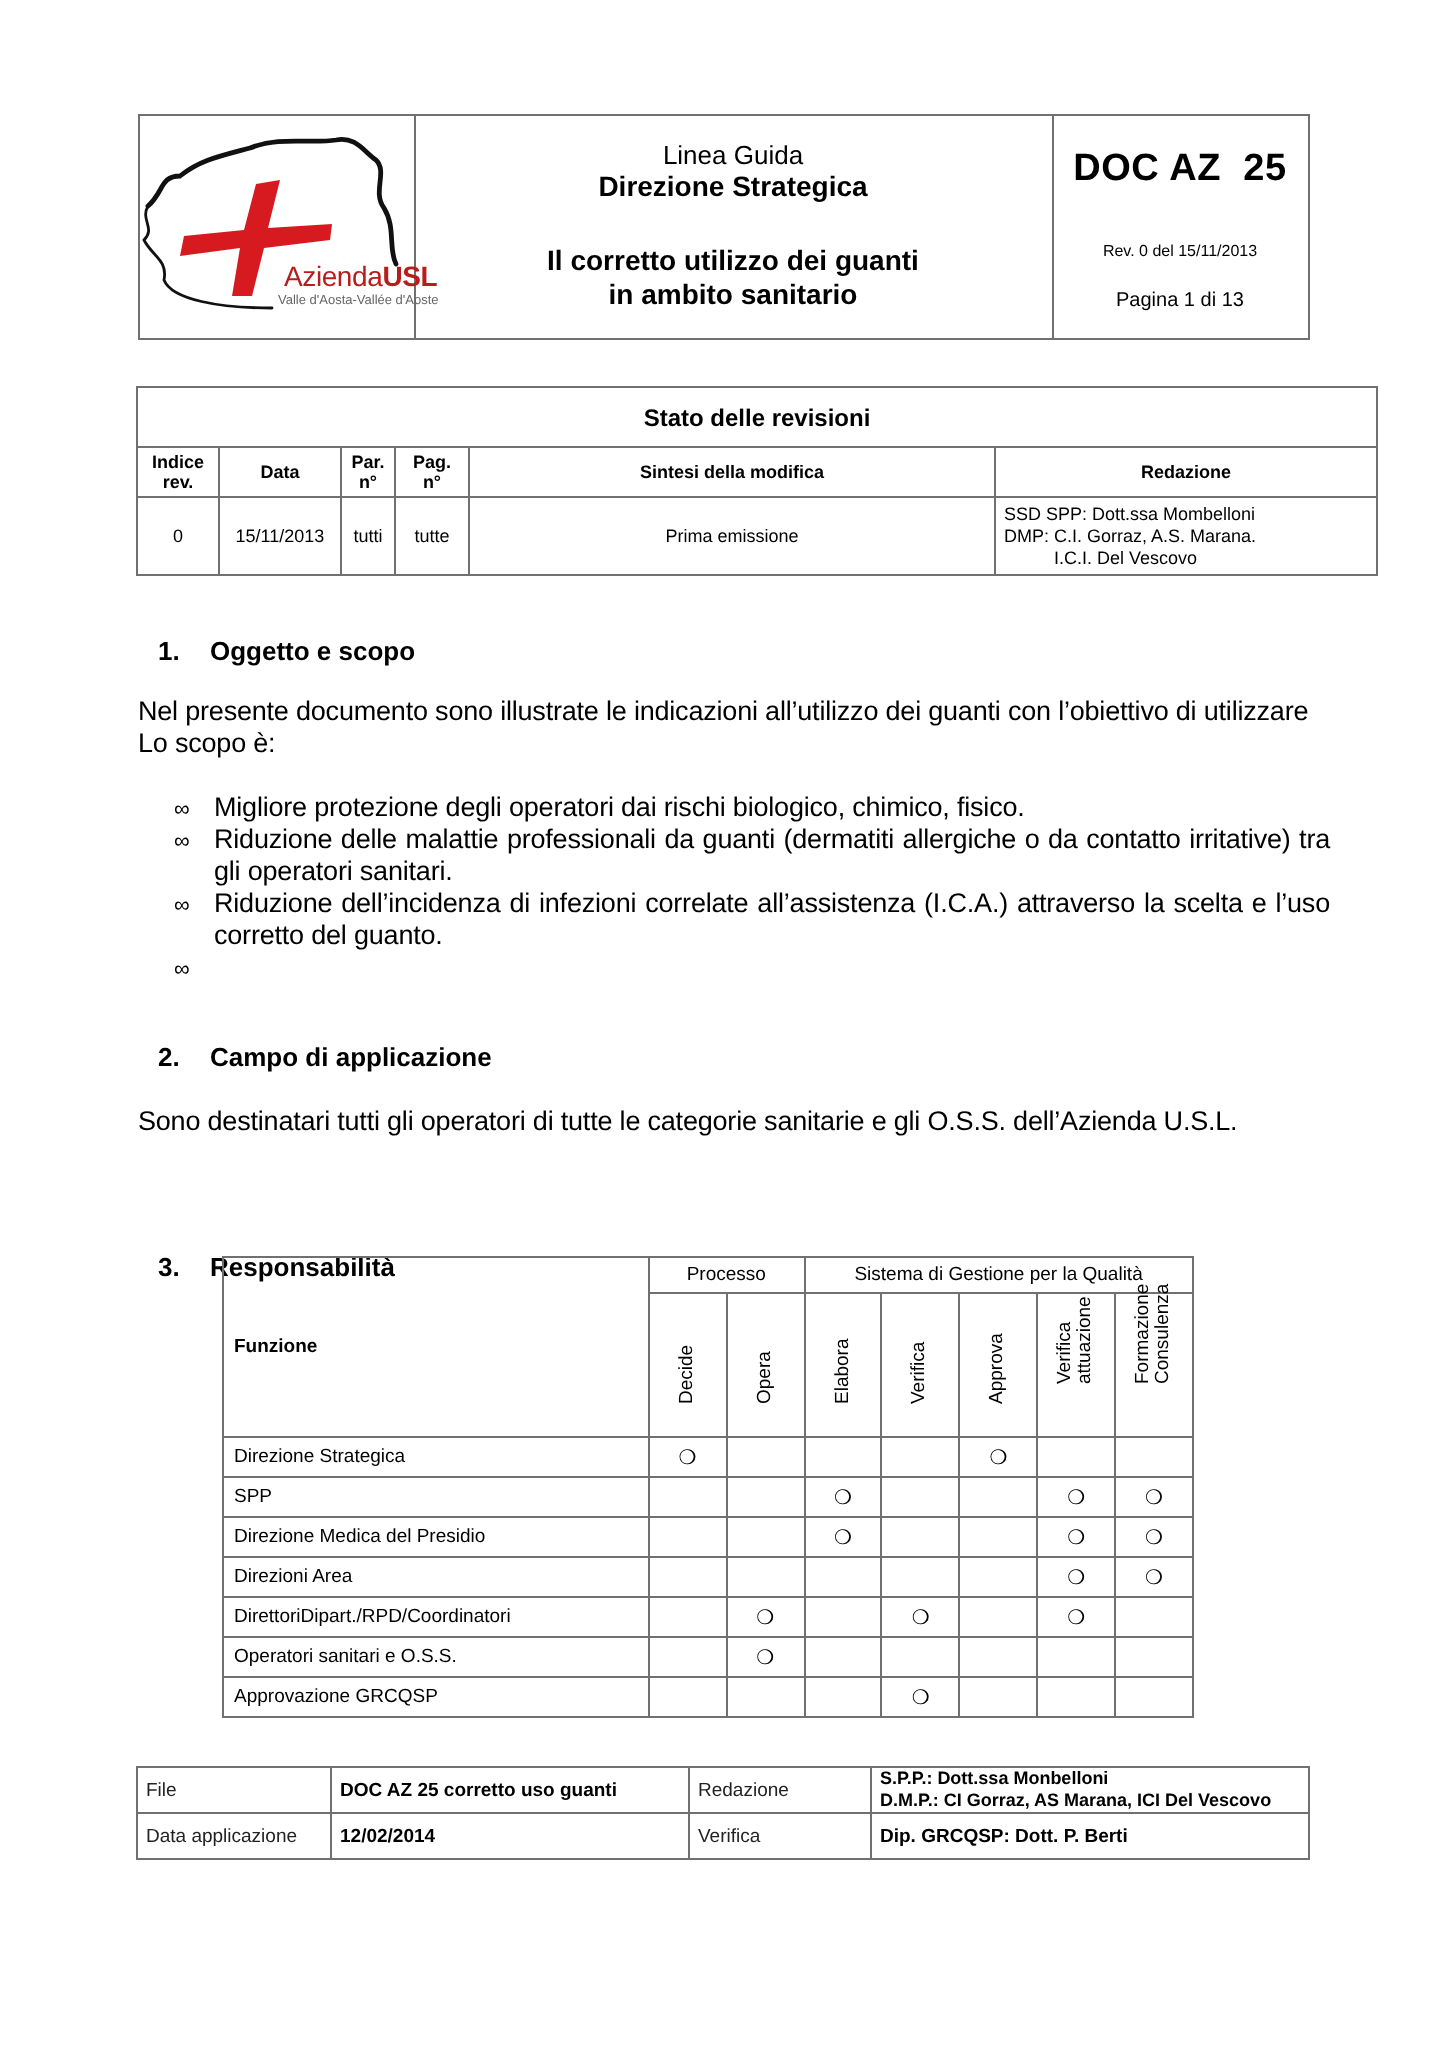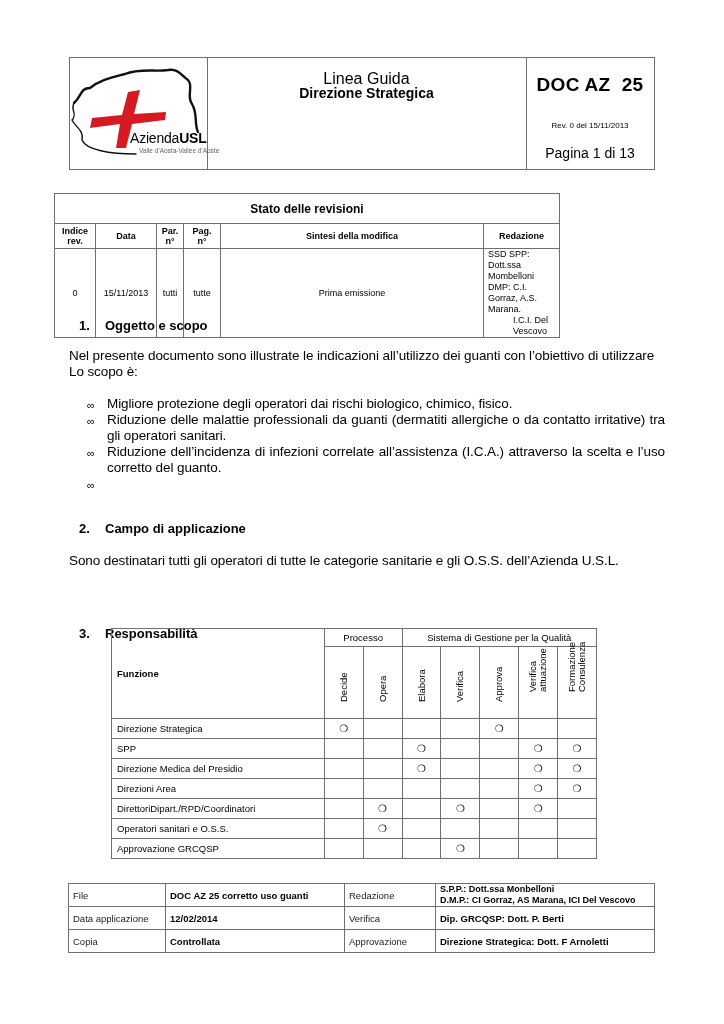--- a/index.html
+++ b/index.html
@@ -8,33 +8,33 @@
   .abs { position: absolute; }
 
   
   #hdr { left: 69px; top: 57px; width: 586px; height: 113px;
          border: 1px solid #707070; box-sizing: border-box; }
   #hdr .logo-cell { position: absolute; left: 0; top: 0; width: 137px; height: 111px;
          border-right: 1px solid #707070; }
   #hdr .mid-cell { position: absolute; left: 137px; top: 0; width: 319px; height: 111px;
          border-right: 1px solid #707070; text-align: center; }
   #hdr .right-cell { position: absolute; left: 456px; top: 0; width: 128px; height: 111px; text-align: center; }
-  .mid-cell .l1 { position: absolute; top: 12px; left: 0; right: 0; font-size: 16px; }
+  .mid-cell .l1 { position: absolute; top: 12px; left: 0; right: 0; font-size: 13px; }
   .mid-cell .l2 { position: absolute; top: 27px; left: 0; right: 0; font-size: 14px; font-weight: bold; }
   .mid-cell .l3 { position: absolute; top: 64px; left: 0; right: 0; font-size: 14px; font-weight: bold; line-height: 17px; }
   .right-cell .doc { position: absolute; top: 16px; left: 0; right: 0; font-size: 19px; font-weight: bold; letter-spacing: 0.3px; }
   .right-cell .rev { position: absolute; top: 63px; left: 0; right: 0; font-size: 8px; }
-  .right-cell .pag { position: absolute; top: 87px; left: 0; right: 0; font-size: 14px; }
-  .logo-text { position: absolute; left: 60px; top: 72px; font-size: 14px; color: #000000; letter-spacing: -0.2px; }
+  .right-cell .pag { position: absolute; top: 87px; left: 0; right: 0; font-size: 10px; }
+  .logo-text { position: absolute; left: 72px; top: 72px; font-size: 14px; color: #b91c1c; letter-spacing: -0.2px; }
   .logo-text b { font-weight: bold; }
   .logo-sub { position: absolute; left: 69px; top: 89px; font-size: 6.5px; color: #666; white-space: nowrap; }
 
   
   table { border-collapse: collapse; }
-  #revtab { position: absolute; left: 54px; top: 193px; width: 506px; font-size: 9px; }
+  #revtab { position: absolute; left: 68px; top: 193px; width: 621px; font-size: 9px; }
   #revtab td, #revtab th { border: 1px solid #707070; text-align: center; vertical-align: middle; padding: 0 2px; }
   #revtab th { font-weight: bold; }
   #revtab .title-row th { height: 29px; font-size: 12px; }
   #revtab .hdr-row th { height: 24px; line-height: 10px; }
   #revtab .data-row td { height: 38px; }
   #revtab td.red { text-align: left; padding-left: 4px; line-height: 11px; font-size: 9px; }
 
   
   .sect { font-size: 13px; font-weight: bold; }
   .sect .num { display: inline-block; width: 26px; }
@@ -71,20 +71,24 @@
       <path d="M4 45 C 12 38, 10 30, 20 30 C 30 22, 40 20, 55 16 C 70 10, 85 14, 98 12 C 108 10, 112 18, 118 22 C 124 28, 116 38, 122 46 C 128 56, 124 66, 128 74" fill="none" stroke="#111" stroke-width="2.4" stroke-linecap="round"></path>
       <path d="M4 45 C 0 52, 8 56, 2 62 C 6 70, 14 72, 12 82 C 16 92, 40 96, 66 96" fill="none" stroke="#111" stroke-width="1.4" stroke-linecap="round"></path>
       <path d="M58 34 L 70 32 L 64 56 L 96 54 L 95 62 L 62 66 L 56 90 L 46 90 L 50 66 L 20 70 L 22 60 L 52 57 Z" fill="#d71920"></path>
     </svg>
     <div class="logo-text"><span>Azienda</span><b>USL</b></div>
     <div class="logo-sub">Valle d'Aosta-Vallée d'Aoste</div>
   </div>
   <div class="mid-cell">
     <div class="l1">Linea Guida</div>
     <div class="l2">Direzione Strategica</div>
+    <div class="l3">
+      <div>Il corretto utilizzo dei guanti</div>
+      <div>in ambito sanitario</div>
+    </div>
   </div>
   <div class="right-cell">
     <div class="doc" style="white-space:pre;">DOC AZ  25</div>
     <div class="rev">Rev. 0 del 15/11/2013</div>
     <div class="pag">Pagina 1 di 13</div>
   </div>
 </div>
 
 <table id="revtab">
   <tbody>
@@ -268,20 +272,14 @@
       <div>S.P.P.: Dott.ssa Monbelloni</div>
       <div>D.M.P.: CI Gorraz, AS Marana, ICI Del Vescovo</div>
     </td>
   </tr>
   <tr>
     <td class="lab">Data applicazione</td>
     <td class="val">12/02/2014</td>
     <td class="lab">Verifica</td>
     <td class="val">Dip. GRCQSP: Dott. P. Berti</td>
   </tr>
-  <tr>
-    <td class="lab">Copia</td>
-    <td class="val">Controllata</td>
-    <td class="lab">Approvazione</td>
-    <td class="val">Direzione Strategica: Dott. F Arnoletti</td>
-  </tr>
 </tbody>
   </table>
 
 </body></html>

